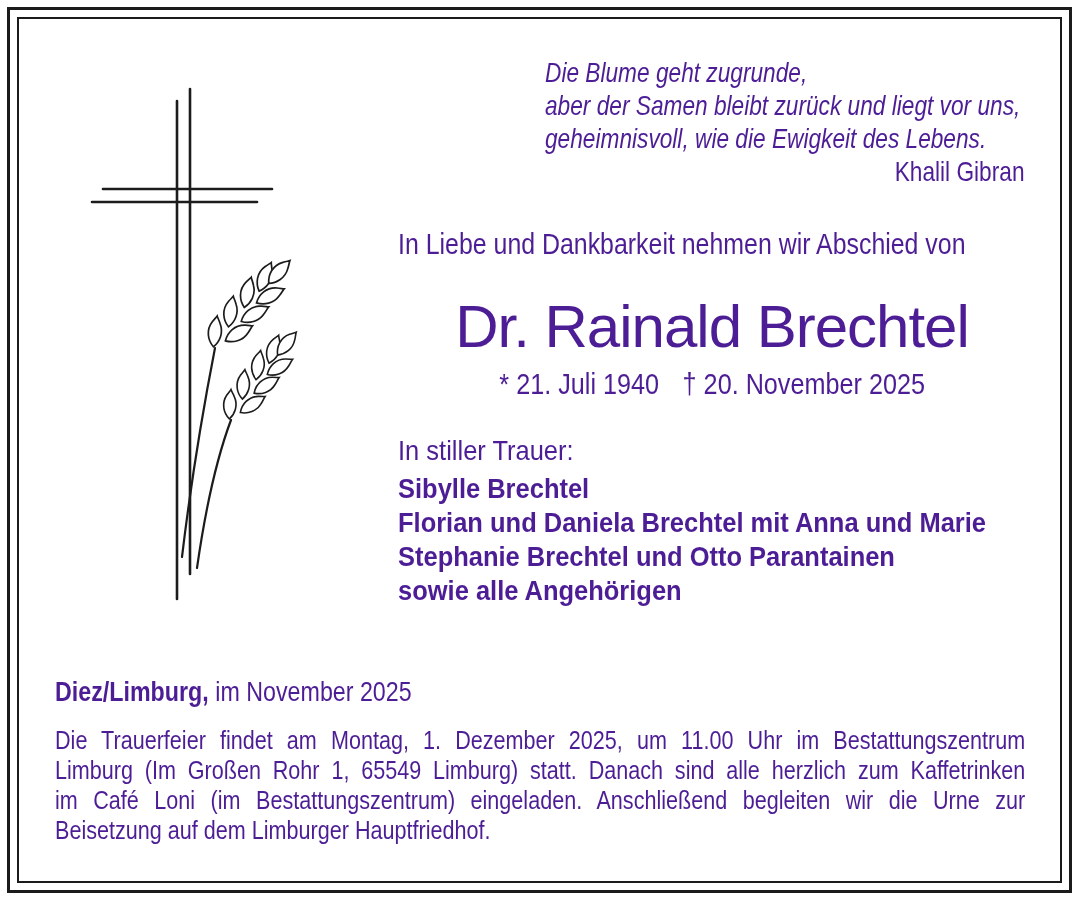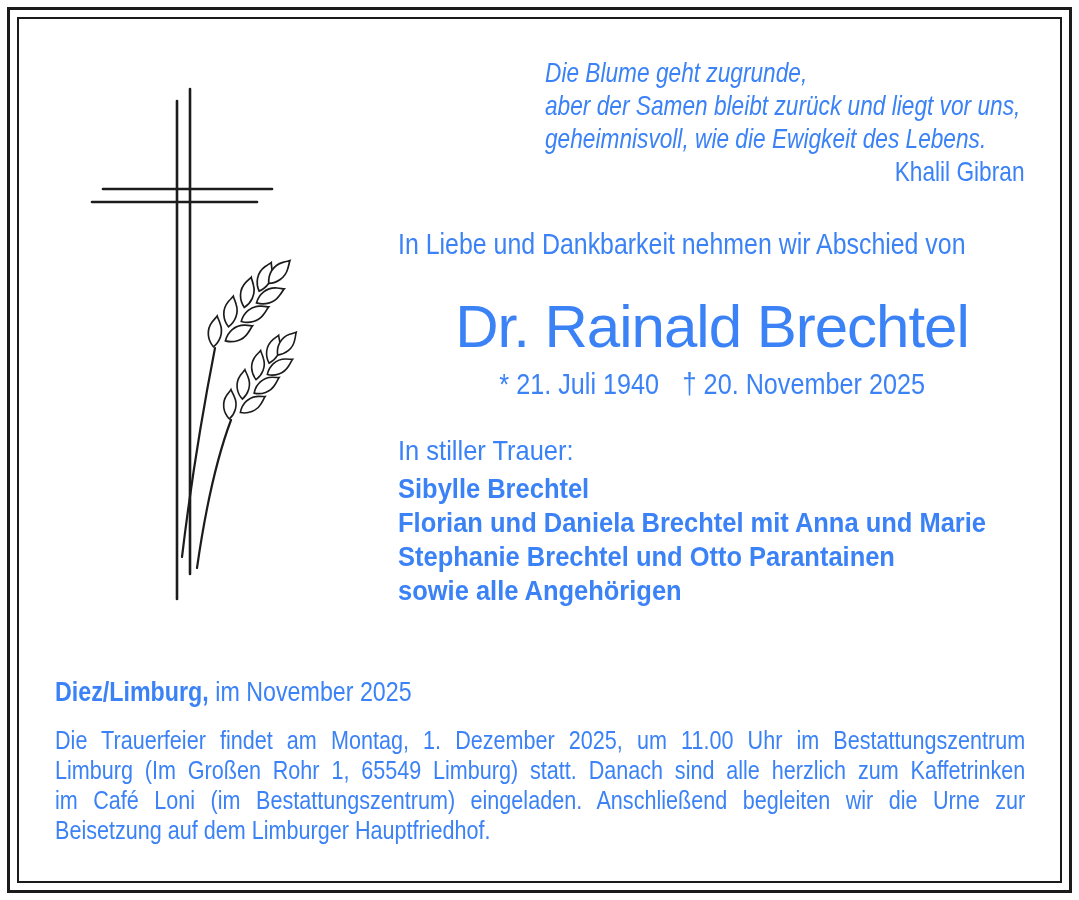--- a/index.html
+++ b/index.html
@@ -1,17 +1,17 @@
 <!DOCTYPE html>
 <html><head>
 <meta charset="utf-8">
 <style>
   html,body{margin:0;padding:0;background:#fff;}
   .page{position:relative;width:1079px;height:900px;background:#fff;overflow:hidden;
-        font-family:"Liberation Sans",sans-serif;color:#3b82f6;}
+        font-family:"Liberation Sans",sans-serif;color:#4c1d95;}
   .frame-outer{position:absolute;left:7px;top:7px;right:7px;bottom:7px;border:3px solid #1b1b1b;}
   .frame-inner{position:absolute;left:17px;top:17px;right:17px;bottom:17px;border:2px solid #1b1b1b;}
   .illu{position:absolute;left:78px;top:80px;width:234px;height:545px;}
 
   .quote{position:absolute;left:545px;top:56px;width:592px;
          transform:scaleX(0.81);transform-origin:left top;
          font-size:28px;line-height:33px;}
   .q-line{font-style:italic;}
   .q-author{text-align:right;}
 

